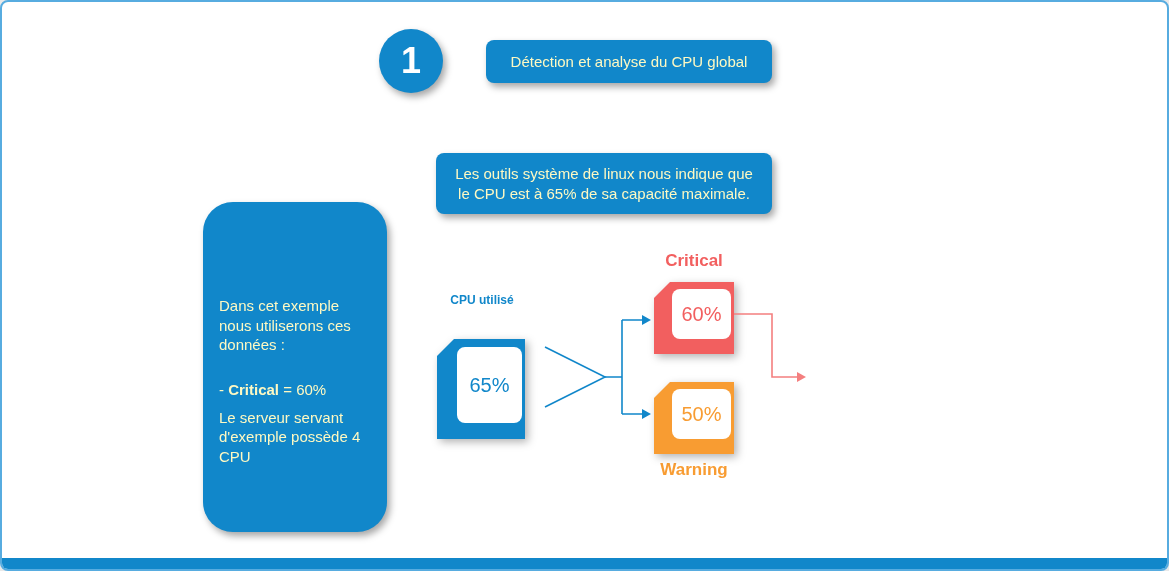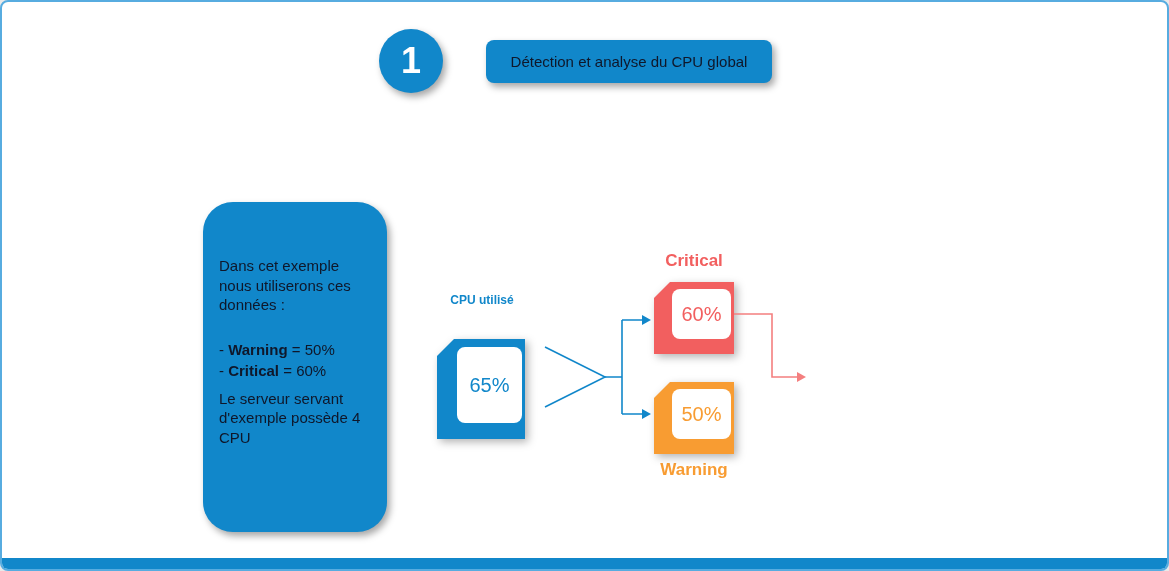--- a/index.html
+++ b/index.html
@@ -18,37 +18,37 @@
     position:absolute;left:0;right:0;bottom:0;height:11px;background:var(--blue);
   }
   
   .step-circle{
     position:absolute;left:377px;top:27px;width:64px;height:64px;border-radius:50%;
     background:var(--blue);color:#fff;display:flex;align-items:center;justify-content:center;
     font-size:36px;font-weight:bold;box-shadow:3px 4px 7px rgba(0,0,0,.35);
   }
   
   .blue-box{
-    position:absolute;background:var(--blue);color:#0f172a;
+    position:absolute;background:var(--blue);color:#fef9c3;
     box-shadow:3px 4px 7px rgba(0,0,0,.35);
   }
   .title-box{
     left:484px;top:38px;width:286px;height:43px;border-radius:8px;
     display:flex;align-items:center;justify-content:center;font-size:15px;
   }
   .note-box{
     left:434px;top:151px;width:336px;height:61px;border-radius:8px;
     display:flex;align-items:center;justify-content:center;text-align:center;
     font-size:15px;line-height:1.3;padding:6px 14px;
   }
   .example-box{
     left:201px;top:200px;width:184px;height:330px;border-radius:30px;
     font-size:15px;line-height:1.3;padding:54px 16px 0 16px;
   }
-  .example-box .intro{margin-bottom:24px;}
+  .example-box .intro{margin-bottom:24px;margin-top:40px;}
   .example-box .bullet{line-height:1.4;}
   .example-box .outro{margin-top:8px;}
   .result-box{
     left:810px;top:283px;width:172px;height:182px;border-radius:22px;
     font-size:14px;line-height:1.4;padding:13px 10px;text-align:center;
   }
   
   .cpu-label{
     position:absolute;left:445px;top:291px;width:70px;text-align:center;
     color:var(--blue);font-weight:bold;font-size:12px;line-height:1.2;
@@ -86,24 +86,26 @@
 <div class="canvas">
 
   <div class="step-circle">
     <span>1</span>
   </div>
 
   <div class="blue-box title-box">
     <span>Détection et analyse du CPU global</span>
   </div>
 
+  <div class="blue-box note-box">
+    <span>Les outils système de linux nous indique que le CPU est à 65% de sa capacité maximale.</span>
+  </div>
 
   <div class="blue-box example-box">
     <p class="intro">Dans cet exemple nous utiliserons ces données :</p>
-    <p class="bullet"><span>- </span><b>Warning</b><span> = 50%</span></p>
     <p class="bullet"><span>- </span><b>Critical</b><span> = 60%</span></p>
     <p class="outro">Le serveur servant d'exemple possède 4 CPU</p>
   </div>
 
   <div class="cpu-label">CPU utilisé</div>
 
   <div class="shape cpu-shape">
     <div class="fill"></div>
     <div class="inner">
       <span>65%</span>

